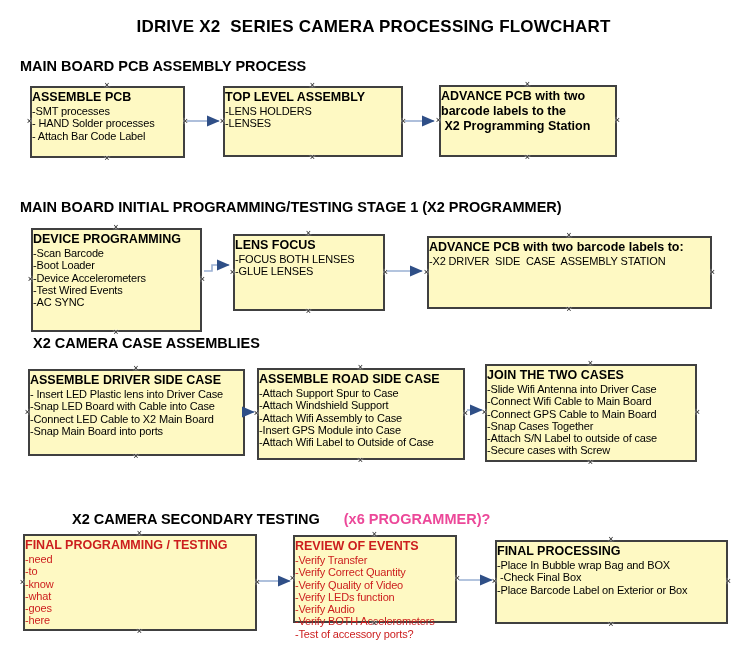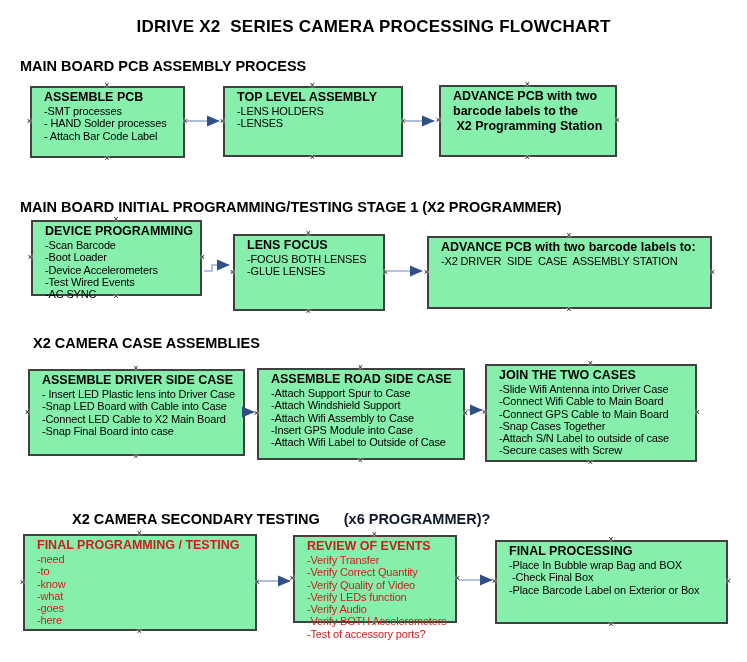--- a/index.html
+++ b/index.html
@@ -7,25 +7,25 @@
     width:747px;height:662px;position:relative;background:#ffffff;
     font-family:"Liberation Sans", sans-serif;color:#000;overflow:hidden;
   }
   .page-title{
     position:absolute;top:17px;left:0;width:747px;text-align:center;
     font-size:17px;font-weight:bold;letter-spacing:.2px;white-space:pre;
   }
   .section-heading{
     position:absolute;font-size:14.5px;font-weight:bold;white-space:pre;
   }
-  .section-heading .red-part{color:#0f172a;padding-left:16px;}
+  .section-heading .red-part{color:#ec4899;padding-left:16px;}
   .black-part{white-space:pre;margin-left:31px;}
   .box{
-    position:absolute;background:#86efac;border:2px solid #404040;
-    box-sizing:border-box;padding:2px 4px 0 12px;
+    position:absolute;background:#fef9c3;border:2px solid #404040;
+    box-sizing:border-box;padding:2px 4px 0 0;
   }
   .box-title{
     font-size:12.5px;font-weight:bold;line-height:15px;white-space:pre-wrap;
   }
   .box-items{font-size:11px;line-height:12.3px;letter-spacing:-0.15px;}
   .box-items .box-item{white-space:pre;}
   .box.red-box .box-title,.box.red-box .box-items{color:#cc1e1e;}
   
   .h{
     position:absolute;font-style:normal;font-size:9px;line-height:9px;
@@ -78,21 +78,21 @@
   <i class="h ht"></i>
     <i class="h hb"></i>
     <i class="h hl"></i>
     <i class="h hr"></i>
   <div class="box-title">ADVANCE PCB with two
 barcode labels to the
  X2 Programming Station</div>
   <div class="box-items"></div>
 </div>
 
-<div class="box" style="left:31px;top:220px;width:171px;height:76px;">
+<div class="box" style="left:31px;top:228px;width:171px;height:104px;">
   <i class="h ht"></i>
     <i class="h hb"></i>
     <i class="h hl"></i>
     <i class="h hr"></i>
   <div class="box-title">DEVICE PROGRAMMING</div>
   <div class="box-items">
       <div class="box-item">-Scan Barcode</div>
       <div class="box-item">-Boot Loader</div>
       <div class="box-item">-Device Accelerometers</div>
       <div class="box-item">-Test Wired Events</div>
@@ -124,21 +124,21 @@
 <div class="box" style="left:28px;top:369px;width:217px;height:87px;">
   <i class="h ht"></i>
     <i class="h hb"></i>
     <i class="h hl"></i>
     <i class="h hr"></i>
   <div class="box-title">ASSEMBLE DRIVER SIDE CASE</div>
   <div class="box-items">
       <div class="box-item">- Insert LED Plastic lens into Driver Case</div>
       <div class="box-item">-Snap LED Board with Cable into Case</div>
       <div class="box-item">-Connect LED Cable to X2 Main Board</div>
-      <div class="box-item">-Snap Final Board into case</div>
+      <div class="box-item">-Snap Main Board into ports</div>
     </div>
 </div>
 <div class="box" style="left:257px;top:368px;width:208px;height:92px;">
   <i class="h ht"></i>
     <i class="h hb"></i>
     <i class="h hl"></i>
     <i class="h hr"></i>
   <div class="box-title">ASSEMBLE ROAD SIDE CASE</div>
   <div class="box-items">
       <div class="box-item">-Attach Support Spur to Case</div>

